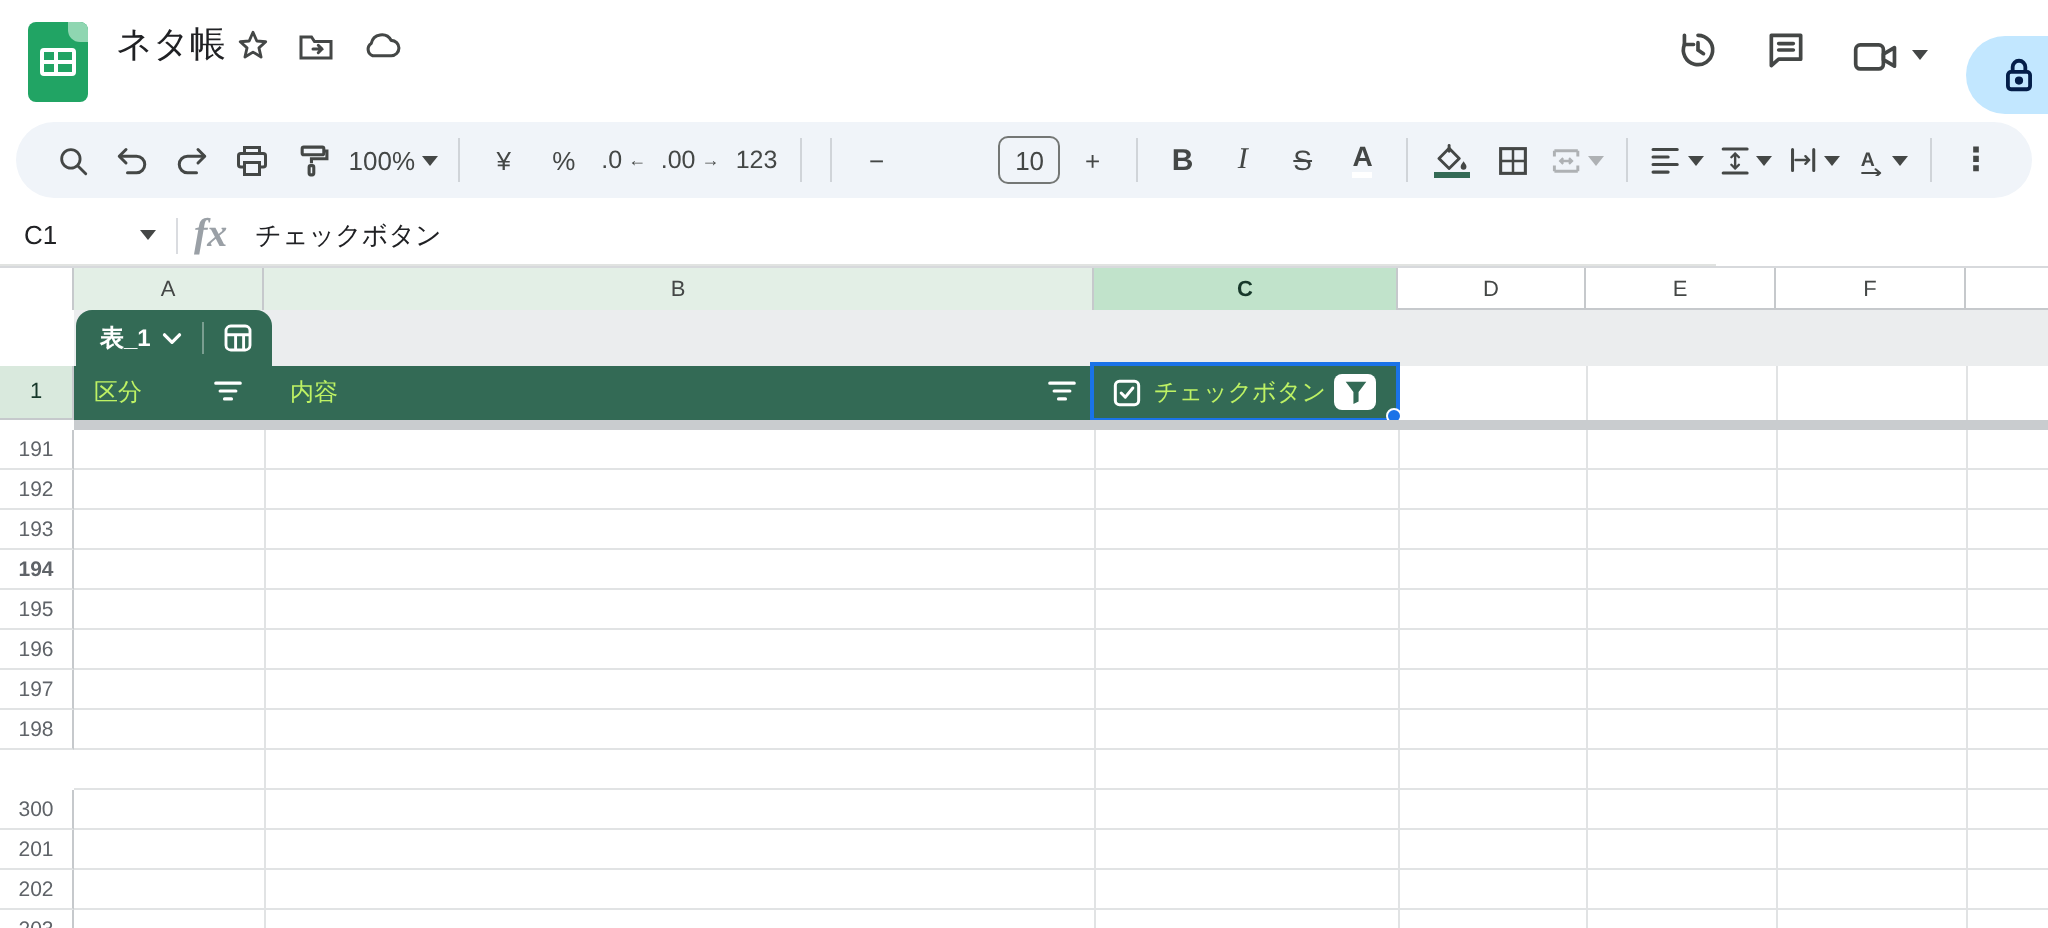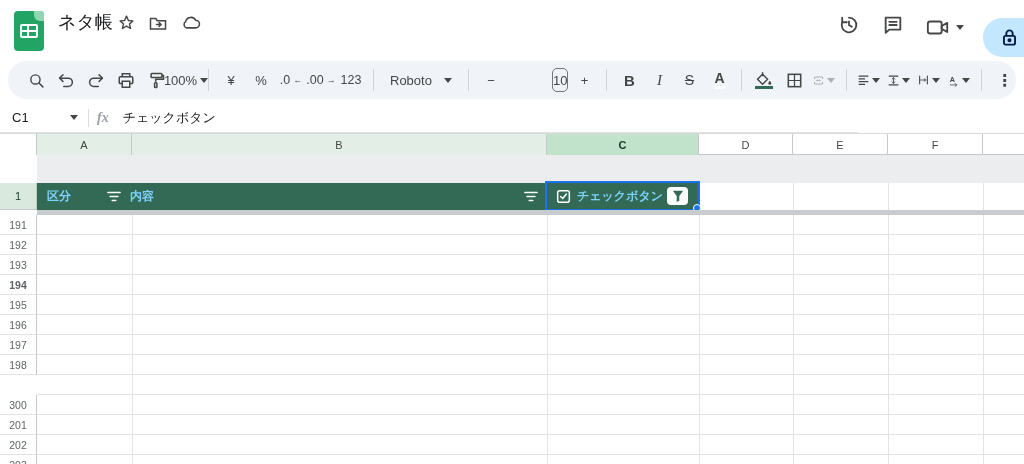--- a/index.html
+++ b/index.html
@@ -40,37 +40,37 @@
   .fmt-a { font-size:14px; font-weight:bold; border-bottom:3px solid #fff; line-height:15px; }
   .bucket-wrap { display:flex; flex-direction:column; align-items:center; }
   .bucket-underline { width:18px; height:3px; background:#336a55; margin-top:1px; }
   .disabled { opacity:.38; }
   .more-dots { font-size:16px; font-weight:bold; color:#444746; }
 
   
   .formulabar { left:0; top:103px; width:858px; height:30px; border-bottom:1px solid #e1e3e1; display:flex; align-items:center; }
   .namebox { width:70px; padding-left:12px; font-size:13px; color:#202124; }
   .fb-sep { width:1px; height:18px; background:#dadce0; margin:0 8px 0 10px; }
-  .fx { font-style:italic; font-family:"Liberation Serif",serif; color:#9aa0a6; font-size:14px; font-weight:bold; margin-right:14px; }
+  .fx { font-style:italic; font-family:"Liberation Serif",serif; color:#9aa0a6; font-size:20px; font-weight:bold; margin-right:14px; }
   .fb-value { font-size:13px; color:#202124; }
 
   
   .colhdr-strip { left:0; top:133px; width:1024px; height:22px; border-top:1px solid #d7d9dc; border-bottom:1px solid #c6c9cc; background:#fff; }
   .colhdr { position:absolute; top:0; height:21px; display:flex; align-items:center; justify-content:center; font-size:11px; color:#444746; border-right:1px solid #c6c9cc; }
   .corner { position:absolute; left:0; top:0; width:37px; height:21px; background:#fff; border-right:1px solid #c6c9cc; }
   .ch-lightgreen { background:#e3efe6; }
   .ch-selgreen { background:#c1e3cb; font-weight:bold; color:#17382a; }
   .band { left:37px; top:155px; width:987px; height:28px; background:#ebedee; }
   .table-chip { left:38px; top:155px; height:28px; background:#336a55; border-radius:8px 8px 0 0; display:flex; align-items:center; color:#fff; }
   .chip-name { display:flex; align-items:center; gap:6px; padding:0 10px 0 12px; font-size:12px; font-weight:bold; cursor:pointer; }
   .chip-div { width:1px; height:16px; background:rgba(255,255,255,.35); }
   .chip-iconbtn { padding:0 9px; display:flex; align-items:center; cursor:pointer; }
   .rowhdr1 { left:0; top:183px; width:37px; height:27px; background:#d9e9dd; border-bottom:1px solid #c6c9cc; border-right:1px solid #c6c9cc; display:flex; align-items:center; justify-content:center; font-size:11px; color:#17382a; }
   .tablehdr { left:37px; top:183px; width:662px; height:27px; background:#336a55; color:#fff; }
-  .hdr-label { position:absolute; top:0; height:27px; display:flex; align-items:center; font-size:12px; font-weight:bold; color:#7dd3fc; }
+  .hdr-label { position:absolute; top:0; height:27px; display:flex; align-items:center; font-size:12px; font-weight:normal; color:#bef264; }
   .row1-right { left:700px; top:183px; width:324px; height:27px; background:#fff; }
   .r1-vline { position:absolute; top:0; width:1px; height:27px; background:#e1e3e4; }
   .sel-border { left:545px; top:181px; width:155px; height:30px; border:2px solid #1a73e8; }
   .fill-handle { left:693px; top:204px; width:8px; height:8px; border-radius:50%; background:#1a73e8; border:1px solid #fff; }
   .chk-chip { position:absolute; right:9px; top:4px; width:21px; height:18px; background:#fff; border-radius:4px; display:flex; align-items:center; justify-content:center; cursor:pointer; }
   .freezebar { left:37px; top:210px; width:987px; height:5px; background:#c9cccf; }
   .rowhdr-cell { position:absolute; left:0; width:37px; height:20px; border-bottom:1px solid #e1e3e4; border-right:1px solid #c6c9cc; display:flex; align-items:center; justify-content:center; font-size:10.5px; color:#5f6368; background:#fff; }
   .rowline { position:absolute; left:37px; width:987px; height:20px; border-bottom:1px solid #e1e3e4; }
   .vline { position:absolute; top:215px; width:1px; height:249px; background:#e1e3e4; }
   .filter-btn { position:absolute; top:6px; cursor:pointer; }
@@ -178,24 +178,20 @@
     <span class="tbtn tb-num">
         <span>.0</span>
         <span style="font-size:9px;">←</span>
       </span>
     <span class="tbtn tb-num">
         <span>.00</span>
         <span style="font-size:9px;">→</span>
       </span>
     <span class="tbtn tb-num">123</span>
     <span class="tb-sep"></span>
-    <span class="tbtn" style="min-width:78px;justify-content:space-between;padding:0 8px;">
-      <span class="tb-text">Roboto</span>
-      <span class="caret"></span>
-    </span>
     <span class="tb-sep"></span>
     <span class="tbtn tb-text">−</span>
     <span class="fontsize-box">10</span>
     <span class="tbtn tb-text">+</span>
     <span class="tb-sep"></span>
     <span class="tbtn fmt-b">B</span>
     <span class="tbtn fmt-i">I</span>
     <span class="tbtn">
         <span style="text-decoration:line-through;font-size:14px;">S</span>
       </span>
@@ -271,30 +267,45 @@
     <div class="colhdr ch-lightgreen" style="left:37px;width:95px;">A</div>
     <div class="colhdr ch-lightgreen" style="left:132px;width:415px;">B</div>
     <div class="colhdr ch-selgreen" style="left:547px;width:152px;">C</div>
     <div class="colhdr" style="left:699px;width:94px;">D</div>
     <div class="colhdr" style="left:793px;width:95px;">E</div>
     <div class="colhdr" style="left:888px;width:95px;">F</div>
     <div class="colhdr" style="left:983px;width:41px;border-right:none;"></div>
   </div>
 
   <div class="abs band"></div>
+  <div class="abs table-chip">
+    <span class="chip-name">
+      <span>表_1</span>
+      <svg width="10" height="7" viewBox="0 0 12 8" fill="none" stroke="#fff" stroke-width="2">
+          <path d="M1.5 1.5L6 6l4.5-4.5" stroke-linecap="round" stroke-linejoin="round"></path>
+        </svg>
+    </span>
+    <span class="chip-div"></span>
+    <span class="chip-iconbtn">
+      <svg width="16" height="16" viewBox="0 0 20 20" fill="none" stroke="#fff" stroke-width="1.8">
+          <rect x="2.5" y="2.5" width="15" height="15" rx="3"></rect>
+          <path d="M2.5 8h15M8.5 8v9.5M13.5 8v9.5"></path>
+        </svg>
+    </span>
+  </div>
 
   <div class="abs rowhdr1">1</div>
   <div class="abs tablehdr">
     <span class="hdr-label" style="left:10px;">区分</span>
     <span class="filter-btn" style="left:70px;">
       <svg width="14" height="13" viewBox="0 0 16 14" fill="none" stroke="#fff" stroke-width="1.8">
           <path d="M1 2.5h14M3.5 7h9M6 11.5h4" stroke-linecap="round"></path>
         </svg>
     </span>
-    <span class="hdr-label" style="left:93px;">内容</span>
+    <span class="hdr-label" style="left:108px;">内容</span>
     <span class="filter-btn" style="left:487px;">
       <svg width="14" height="13" viewBox="0 0 16 14" fill="none" stroke="#fff" stroke-width="1.8">
           <path d="M1 2.5h14M3.5 7h9M6 11.5h4" stroke-linecap="round"></path>
         </svg>
     </span>
 
     <span class="filter-btn" style="left:519px;top:6px;">
       <svg width="15" height="15" viewBox="0 0 18 18" fill="none" stroke="#fff" stroke-width="1.8">
           <rect x="2" y="2" width="14" height="14" rx="2.5"></rect>
           <path d="M5.5 9l2.5 2.5L12.5 6" stroke-linecap="round" stroke-linejoin="round"></path>

